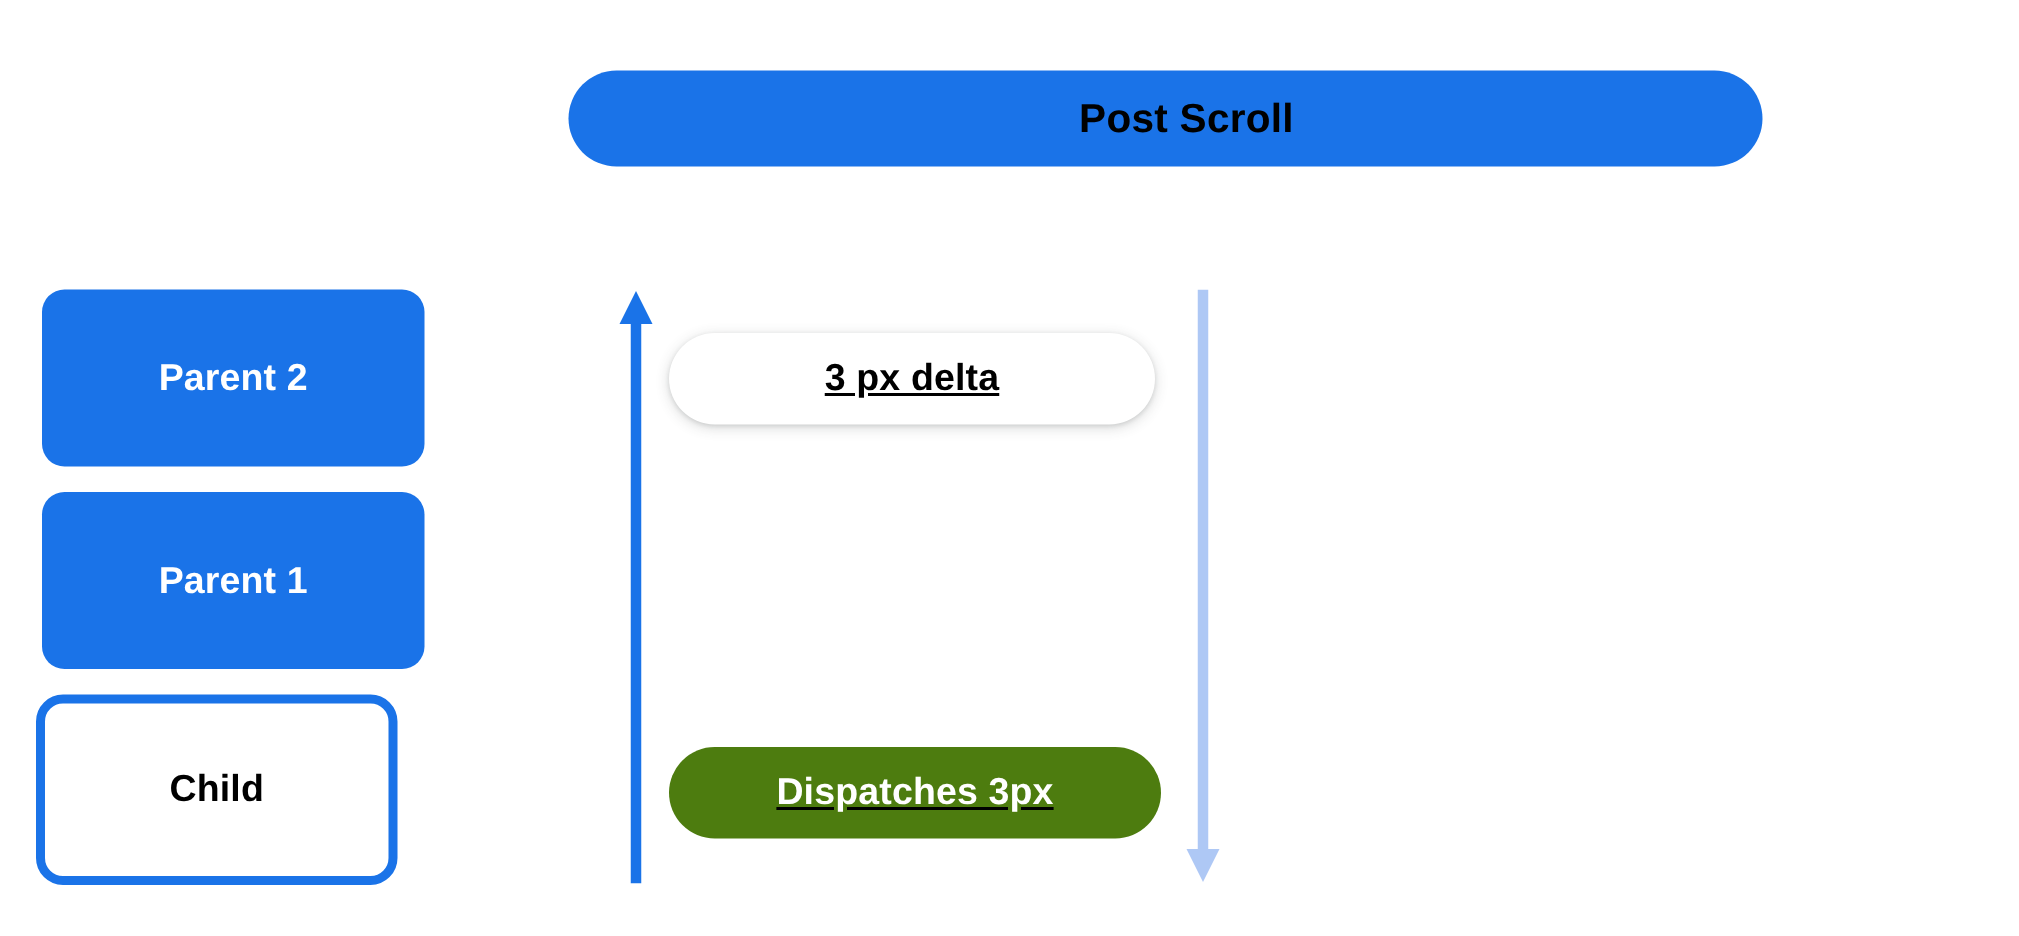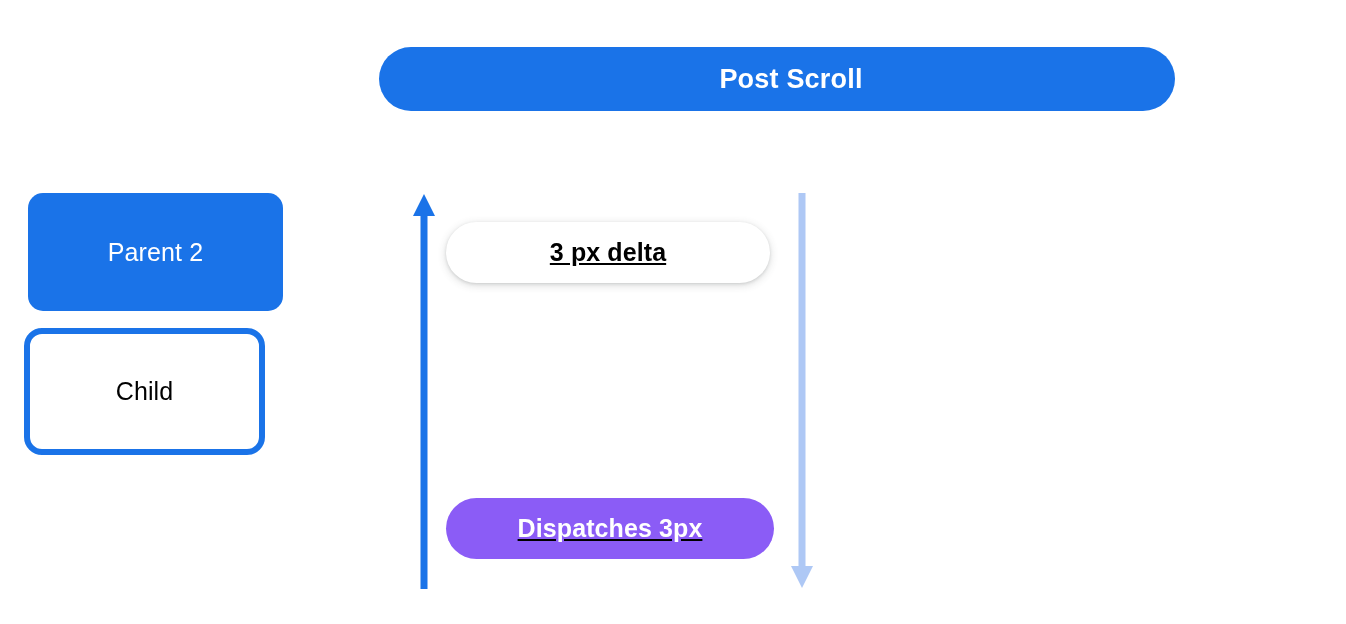--- a/index.html
+++ b/index.html
@@ -25,21 +25,21 @@
     top: 47px;
     width: 796px;
     height: 64px;
     background: #1a73e8;
     border-radius: 34px;
     display: flex;
     align-items: center;
     justify-content: center;
   }
   .top-banner-label {
-    color: #ffffff;
+    color: #000000;
     font-size: 27px;
     font-weight: bold;
     letter-spacing: 0.2px;
     line-height: 1;
     margin-left: 28px;
   }
 
   
   .stack {
     position: absolute;
@@ -50,21 +50,21 @@
   .node {
     box-sizing: border-box;
     width: 255px;
     display: flex;
     align-items: center;
     justify-content: center;
     border-radius: 15px;
   }
   .node-label {
     font-size: 25px;
-    font-weight: normal;
+    font-weight: bold;
     line-height: 1;
     letter-spacing: 0.1px;
   }
   .node-filled {
     height: 118px;
     background: #1a73e8;
     margin-bottom: 17px;
   }
   .node-filled .node-label { color: #ffffff; }
 
@@ -115,39 +115,42 @@
     background: #ffffff;
     box-shadow: 0 2px 9px rgba(60,64,67,0.20), 0 1px 3px rgba(60,64,67,0.14);
   }
   .pill-delta .pill-label { color: #000000; }
 
   .pill-dispatch {
     left: 446px;
     top: 498px;
     width: 328px;
     height: 61px;
-    background: #8b5cf6;
+    background: #4d7c0f;
   }
   .pill-dispatch .pill-label { color: #ffffff; }
 </style>
 </head>
 <body>
 
 <div id="canvas">
 
   <div class="top-banner">
     <span class="top-banner-label">Post Scroll</span>
   </div>
 
   <div class="stack">
 
     <div class="node node-filled">
       <span class="node-label">Parent 2</span>
     </div>
 
+    <div class="node node-filled">
+      <span class="node-label">Parent 1</span>
+    </div>
 
     <div class="node node-outlined">
       <span class="node-label">Child</span>
     </div>
 
   </div>
 
   <svg class="arrow arrow-up" width="28" height="396" viewBox="0 0 28 396">
     <rect x="10.5" y="16" width="7" height="380" fill="#1a73e8"></rect>
     <polygon points="14,1 25,23 3,23" fill="#1a73e8"></polygon>

